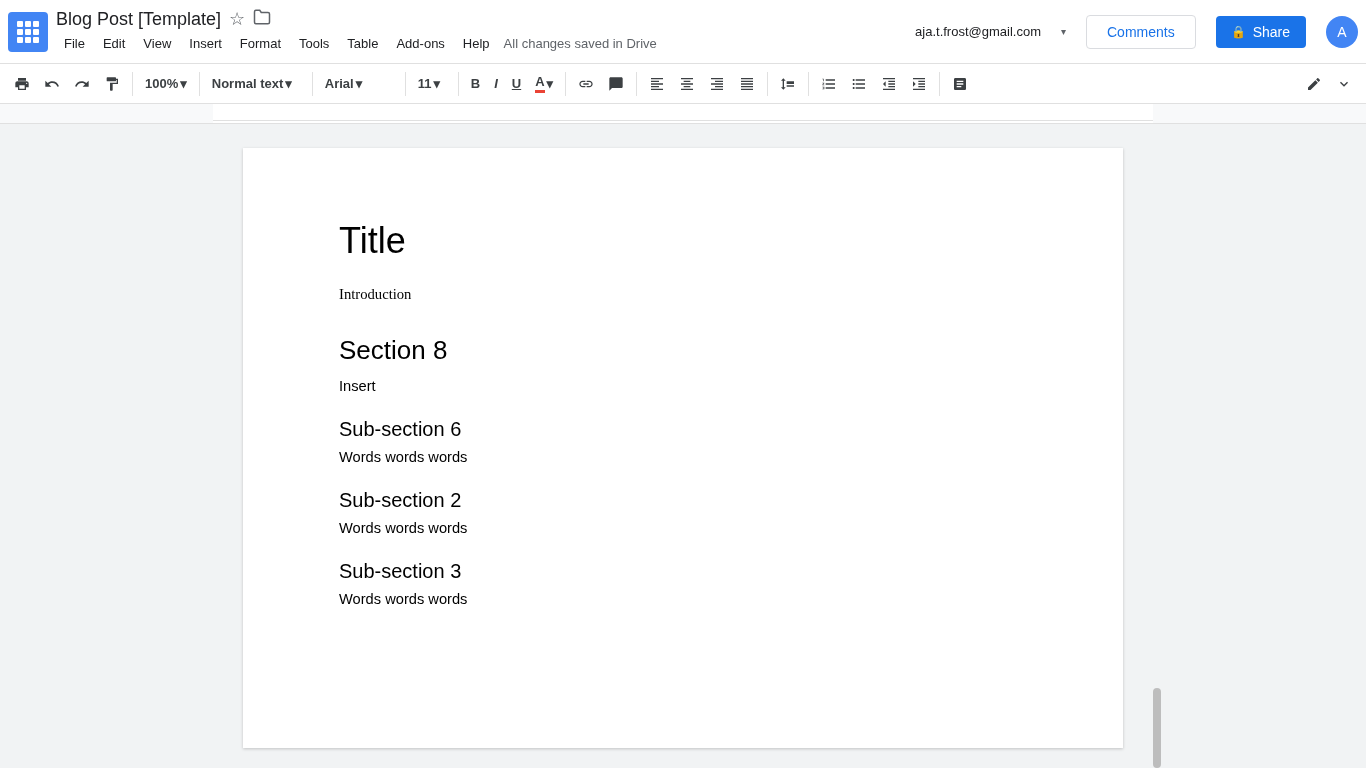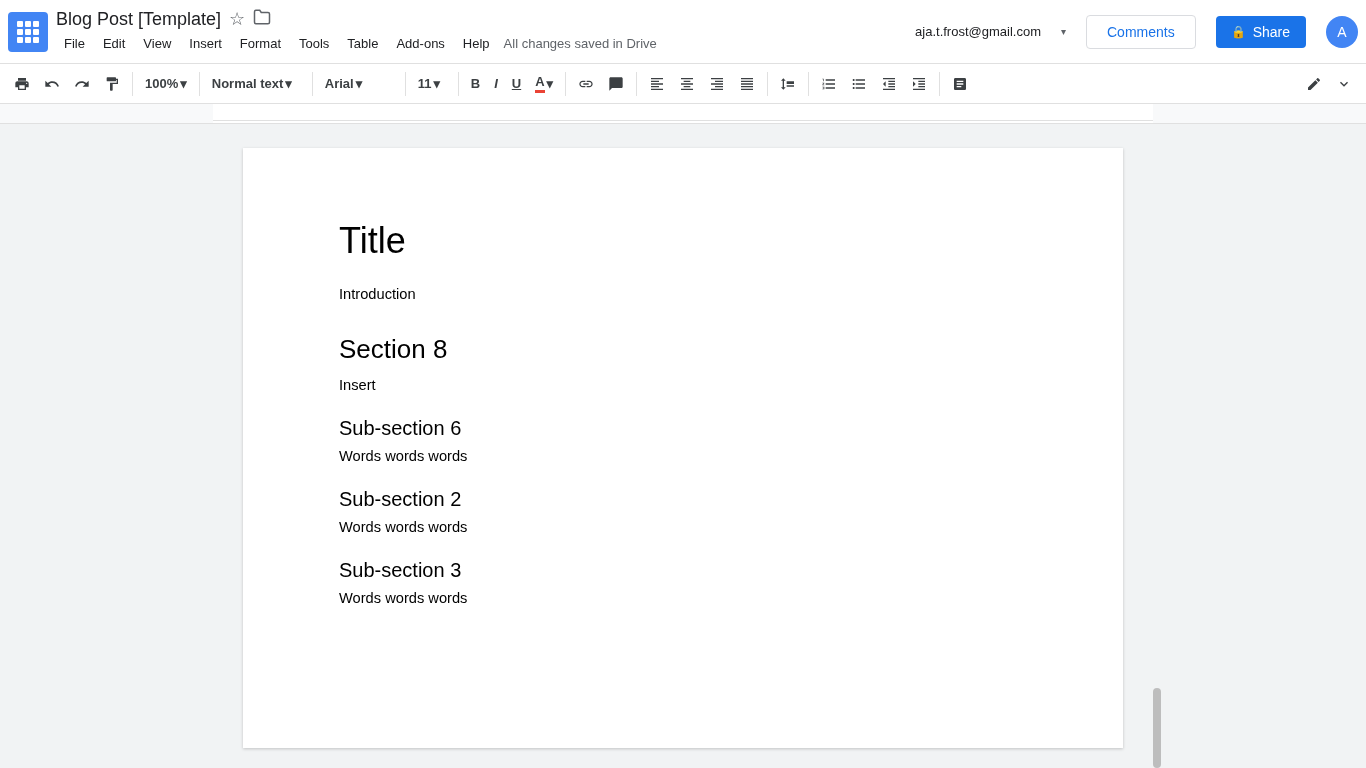--- a/index.html
+++ b/index.html
@@ -137,21 +137,21 @@
       margin-top: 40px;
     }
 
     
     .doc-title-text {
       font-size: 36px; font-weight: 400; color: #000;
       margin-bottom: 24px; font-family: Arial, sans-serif;
     }
     .doc-intro {
       font-size: 11pt; color: #000; margin-bottom: 32px;
-      font-family: Liberation Sans, sans-serif;
+      font-family: Liberation Serif, serif;
       margin-top: 20px;
     }
     .doc-heading1 {
       font-size: 26px; font-weight: 400; color: #000;
       margin-bottom: 12px; font-family: Arial, sans-serif;
     }
     .doc-heading2 {
       font-size: 20px; font-weight: 400; color: #000;
       margin-bottom: 8px; margin-top: 24px; font-family: Arial, sans-serif;
     }

